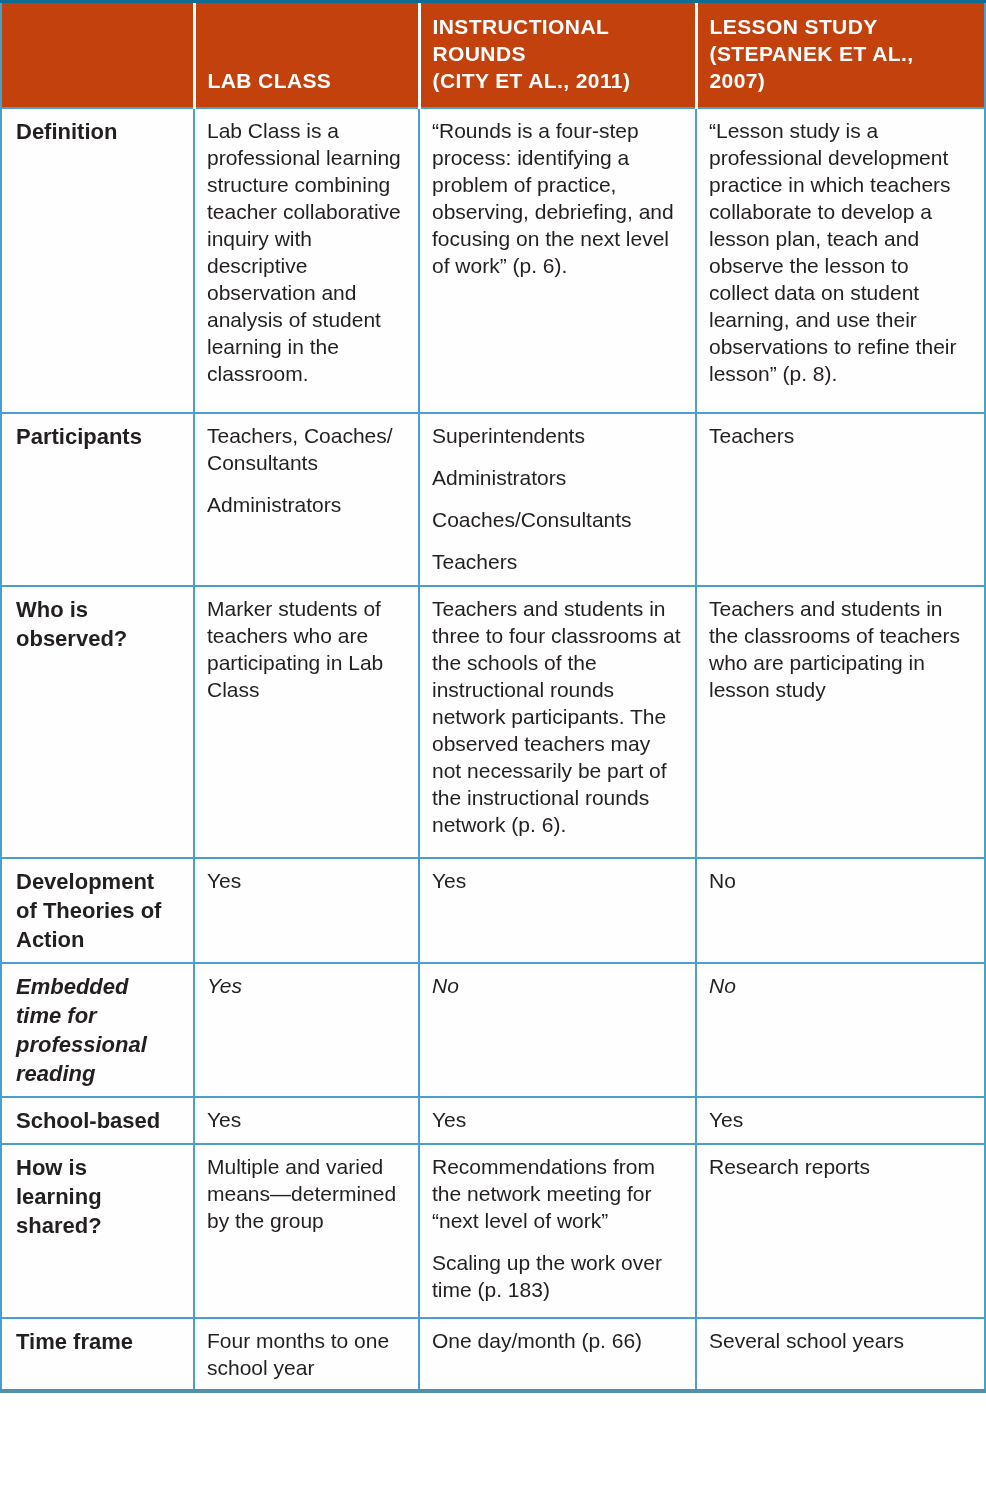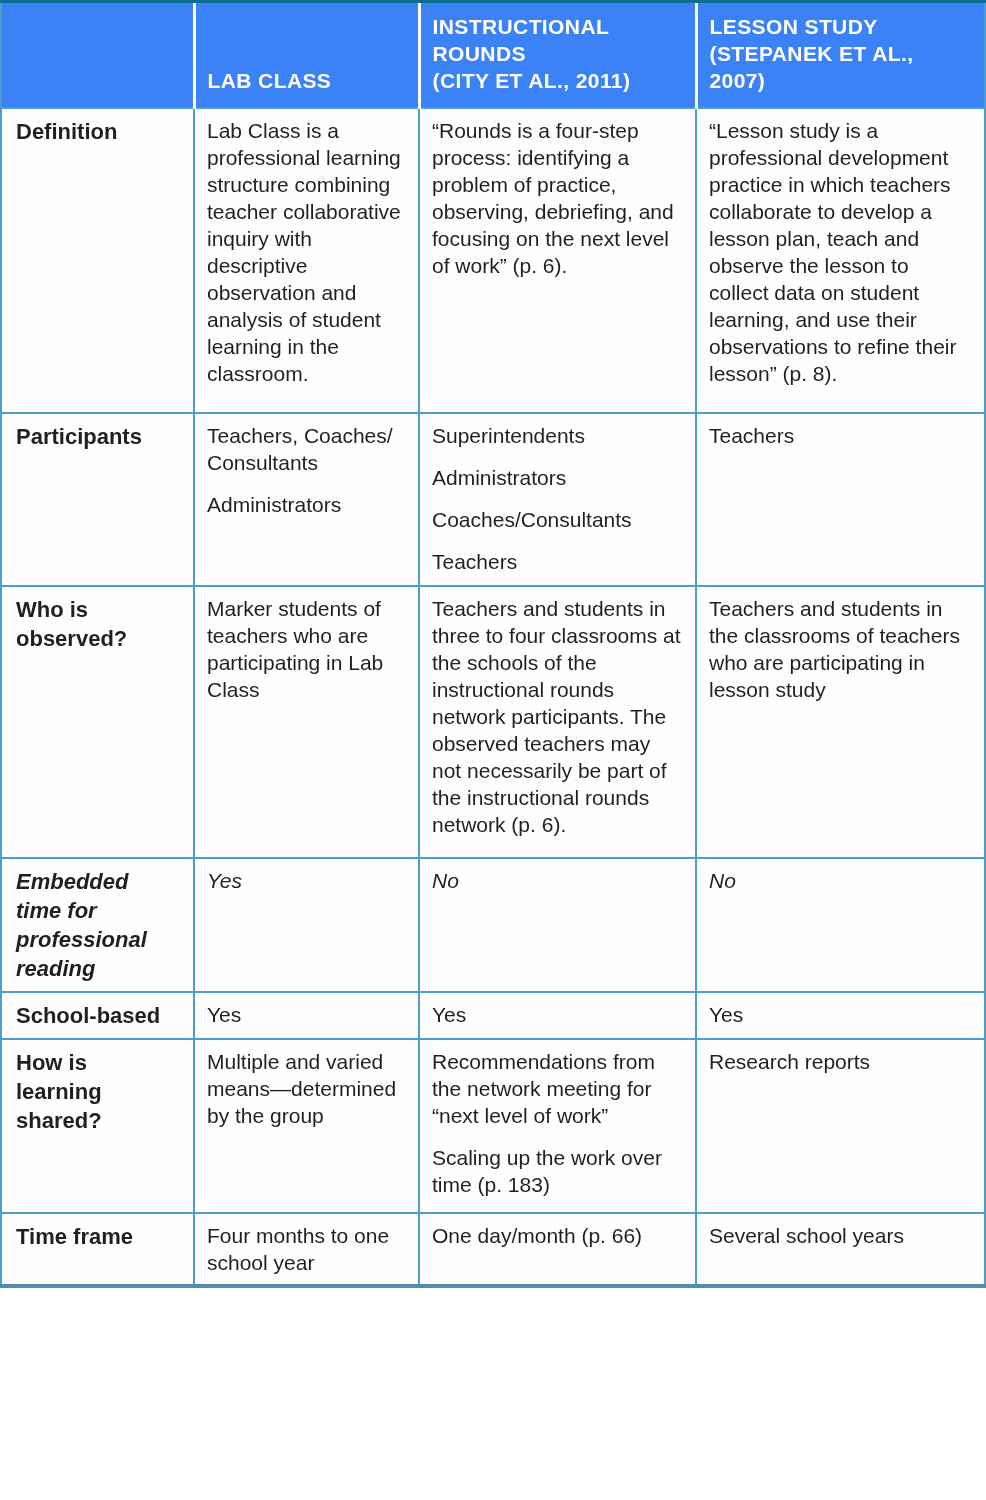--- a/index.html
+++ b/index.html
@@ -11,21 +11,21 @@
   }
   table.cmp {
     border-collapse: collapse;
     table-layout: fixed;
     width: 984px;
     border-left: 2px solid #4aa0cb;
     border-right: 2px solid #4aa0cb;
     border-bottom: 4px solid #538fad;
   }
   thead th {
-    background: #3b82f6;
+    background: #c2410c;
     color: #ffffff;
     vertical-align: bottom;
     text-align: left;
     font-size: 21px;
     font-weight: bold;
     line-height: 27px;
     letter-spacing: 0.4px;
     padding: 10px 10px 13px 12px;
     border-left: 3px solid #ffffff;
     border-top: 3px solid #0d6b94;
@@ -117,20 +117,32 @@
           <td>
             <p>Marker students of teachers who are participating in Lab Class</p>
           </td>
           <td>
             <p>Teachers and students in three to four classrooms at the schools of the instructional rounds network participants. The observed teachers may not necessarily be part of the instructional rounds network (p. 6).</p>
           </td>
           <td>
             <p>Teachers and students in the classrooms of teachers who are participating in lesson study</p>
           </td>
         </tr>
+        <tr class="row-4">
+          <th class="rowhead" scope="row">Development of Theories of Action</th>
+          <td>
+            <p>Yes</p>
+          </td>
+          <td>
+            <p>Yes</p>
+          </td>
+          <td>
+            <p>No</p>
+          </td>
+        </tr>
         <tr class="row-5">
           <th class="rowhead" scope="row">Embedded time for professional reading</th>
           <td>
             <p>Yes</p>
           </td>
           <td>
             <p>No</p>
           </td>
           <td>
             <p>No</p>

